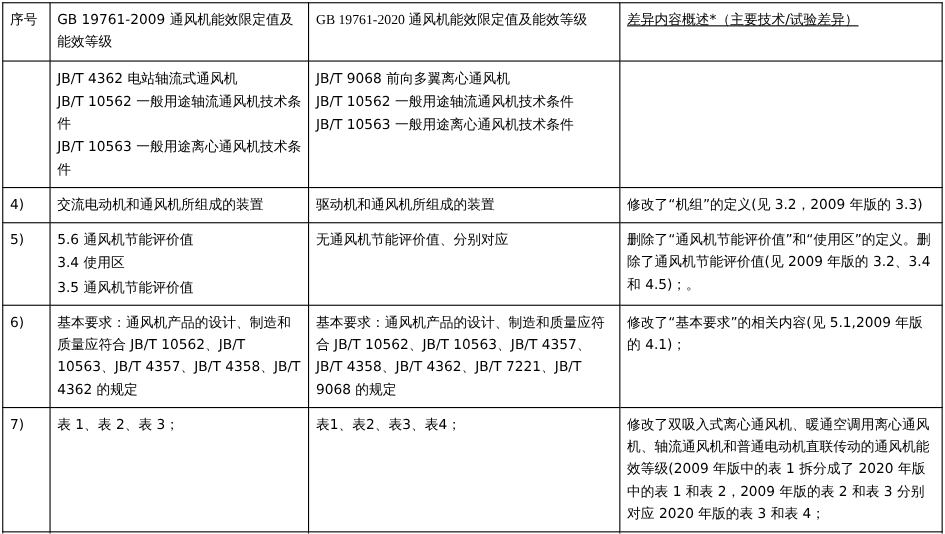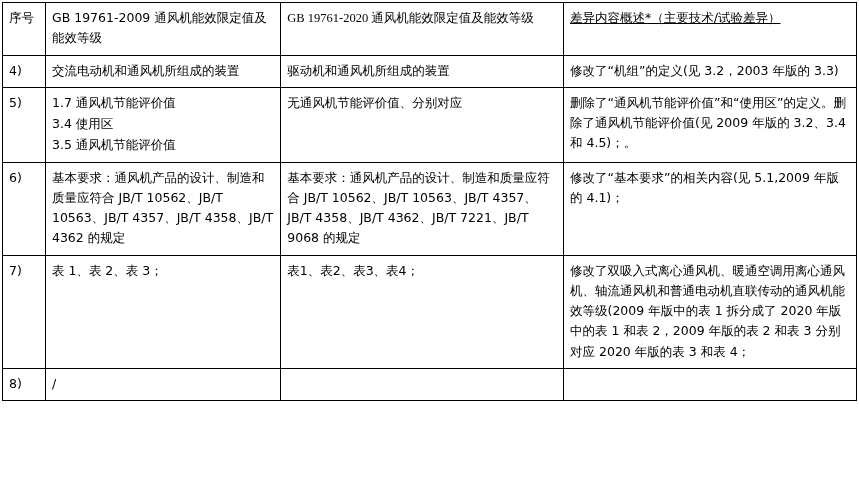--- a/index.html
+++ b/index.html
@@ -82,35 +82,49 @@
     <thead>
       <tr>
         <td class="col-no">序号</td>
         <td class="col-a">GB 19761-2009 通风机能效限定值及能效等级</td>
         <td class="col-b">GB 19761-2020 通风机能效限定值及能效等级</td>
         <td class="col-c">差异内容概述*（主要技术/试验差异）</td>
       </tr>
     </thead>
     <tbody>
       <tr>
+        <td class="num"></td>
+        <td>
+          <p class="p">JB/T 4362 电站轴流式通风机</p>
+          <p class="p">JB/T 10562 一般用途轴流通风机技术条件</p>
+          <p class="p">JB/T 10563 一般用途离心通风机技术条件</p>
+        </td>
+        <td>
+          <p class="p">JB/T 9068 前向多翼离心通风机</p>
+          <p class="p">JB/T 10562 一般用途轴流通风机技术条件</p>
+          <p class="p">JB/T 10563 一般用途离心通风机技术条件</p>
+        </td>
+        <td></td>
+      </tr>
+      <tr>
         <td class="num">4)</td>
         <td class="mid">
           <p class="p">交流电动机和通风机所组成的装置</p>
         </td>
         <td class="mid">
           <p class="p">驱动机和通风机所组成的装置</p>
         </td>
         <td class="mid">
-          <p class="p">修改了“机组”的定义(见 3.2，2003 年版的 3.3)</p>
+          <p class="p">修改了“机组”的定义(见 3.2，2009 年版的 3.3)</p>
         </td>
       </tr>
       <tr>
         <td class="num">5)</td>
         <td>
-          <p class="p">1.7 通风机节能评价值</p>
+          <p class="p">5.6 通风机节能评价值</p>
           <p class="p">3.4 使用区</p>
           <p class="p">3.5 通风机节能评价值</p>
         </td>
         <td class="mid">
           <p class="p">无通风机节能评价值、分别对应</p>
         </td>
         <td>
           <p class="p">删除了“通风机节能评价值”和“使用区”的定义。删除了通风机节能评价值(见 2009 年版的 3.2、3.4 和 4.5)；。</p>
         </td>
       </tr>

